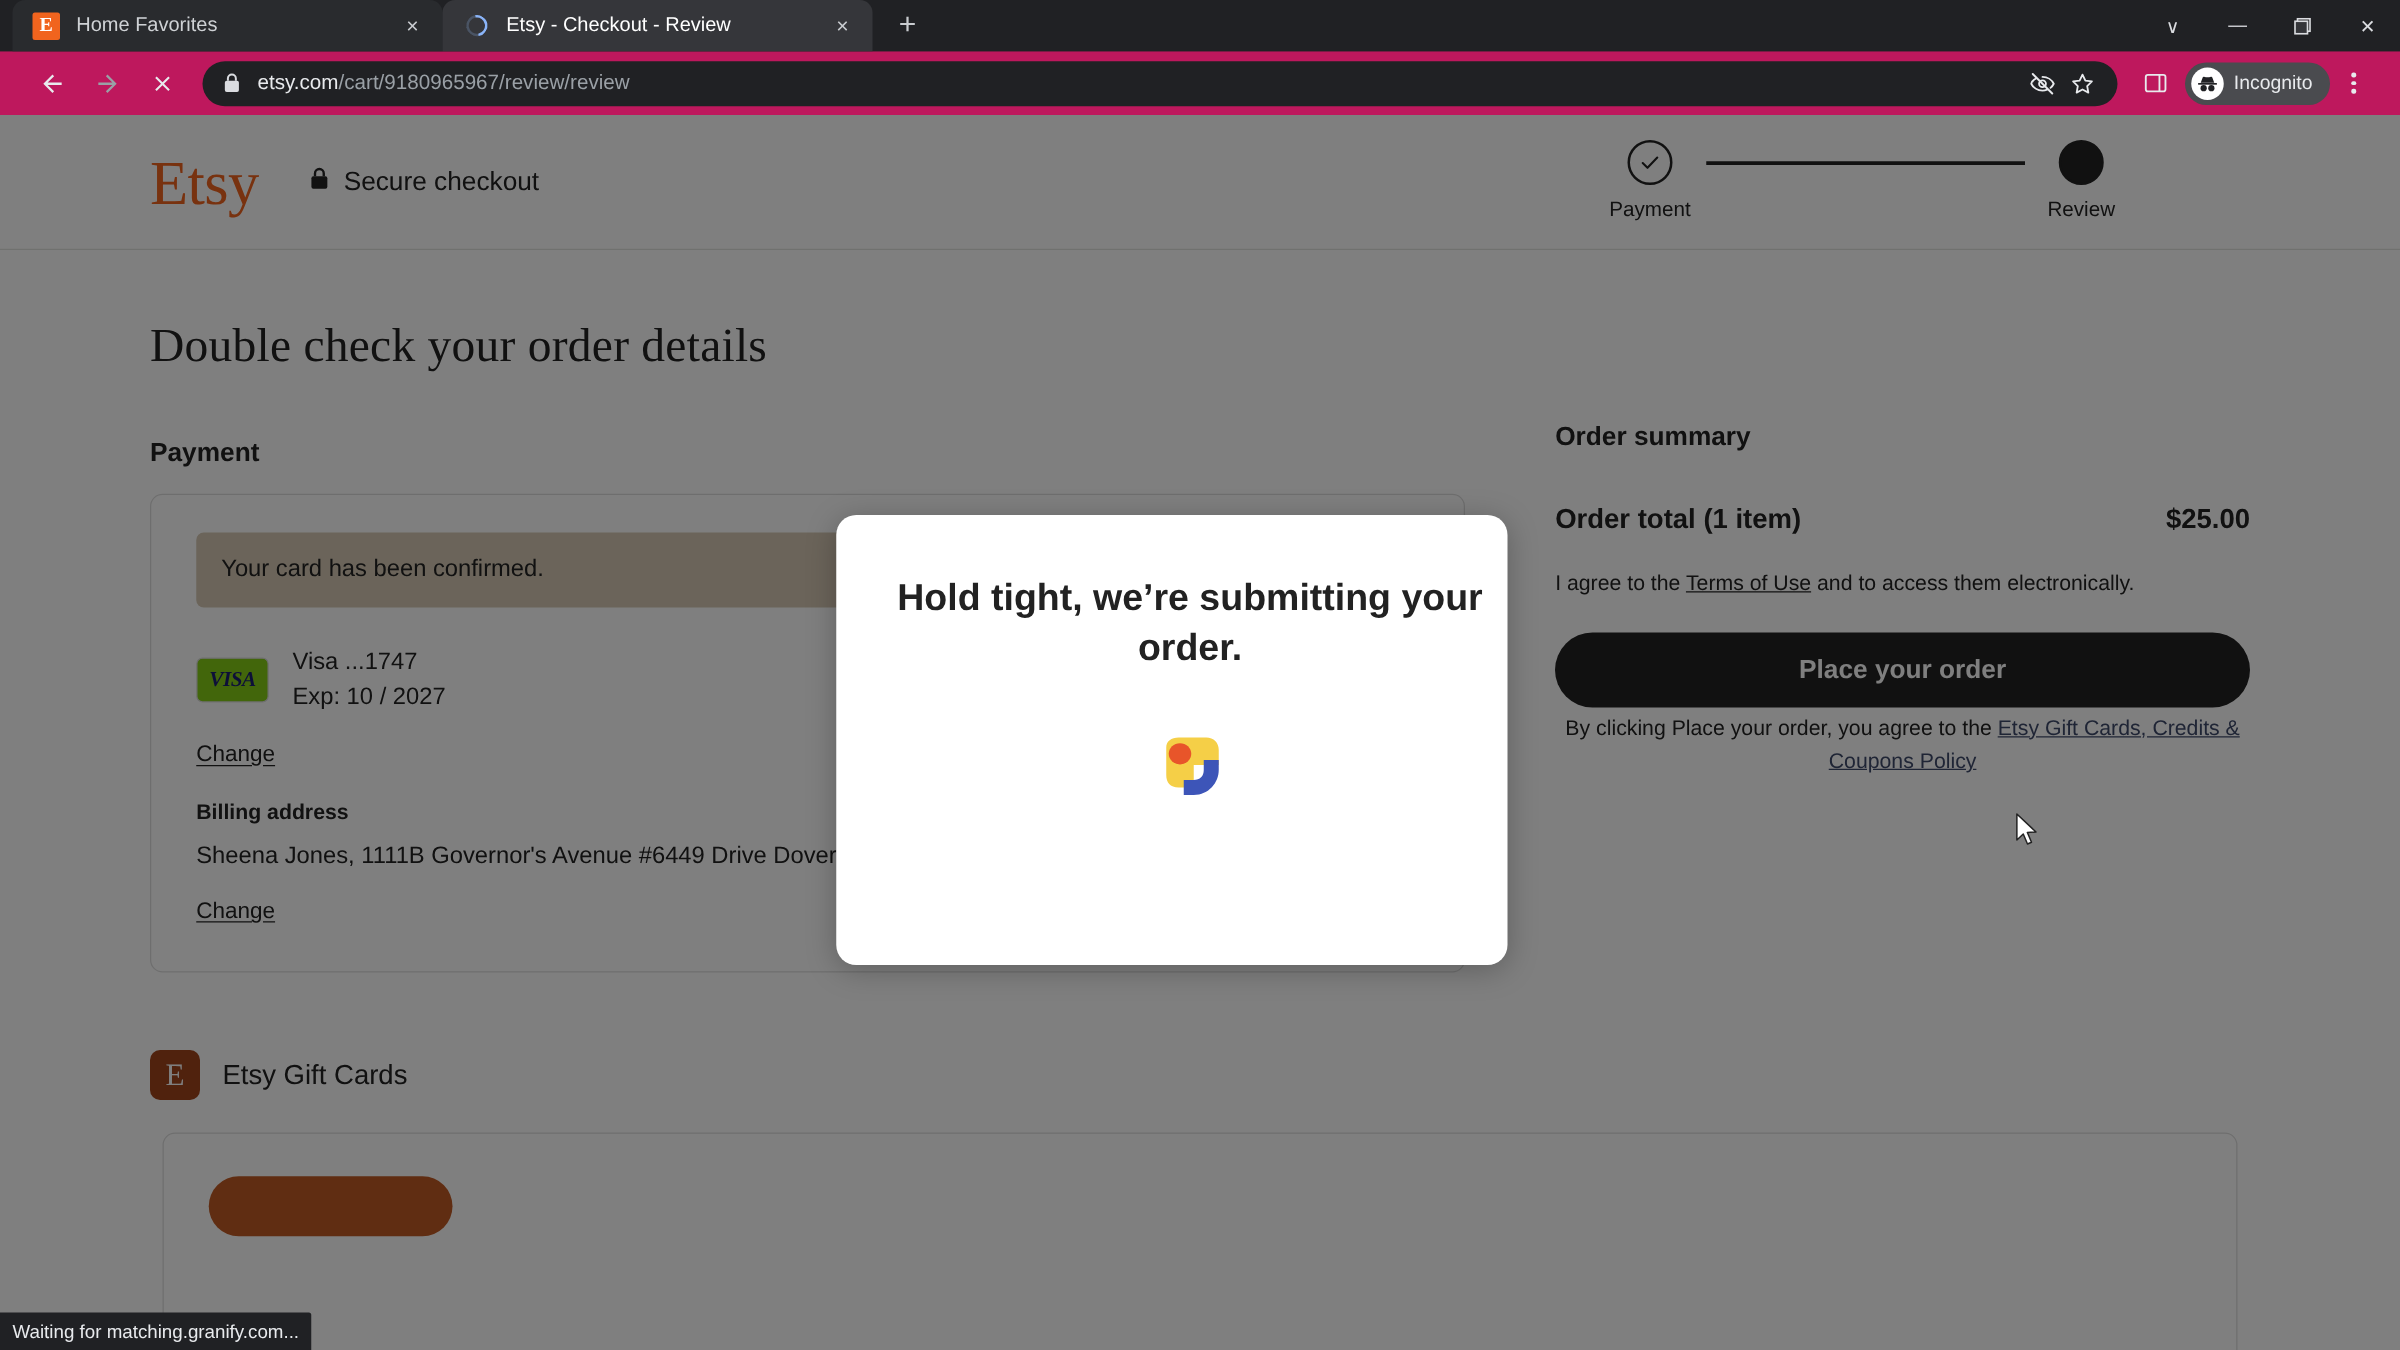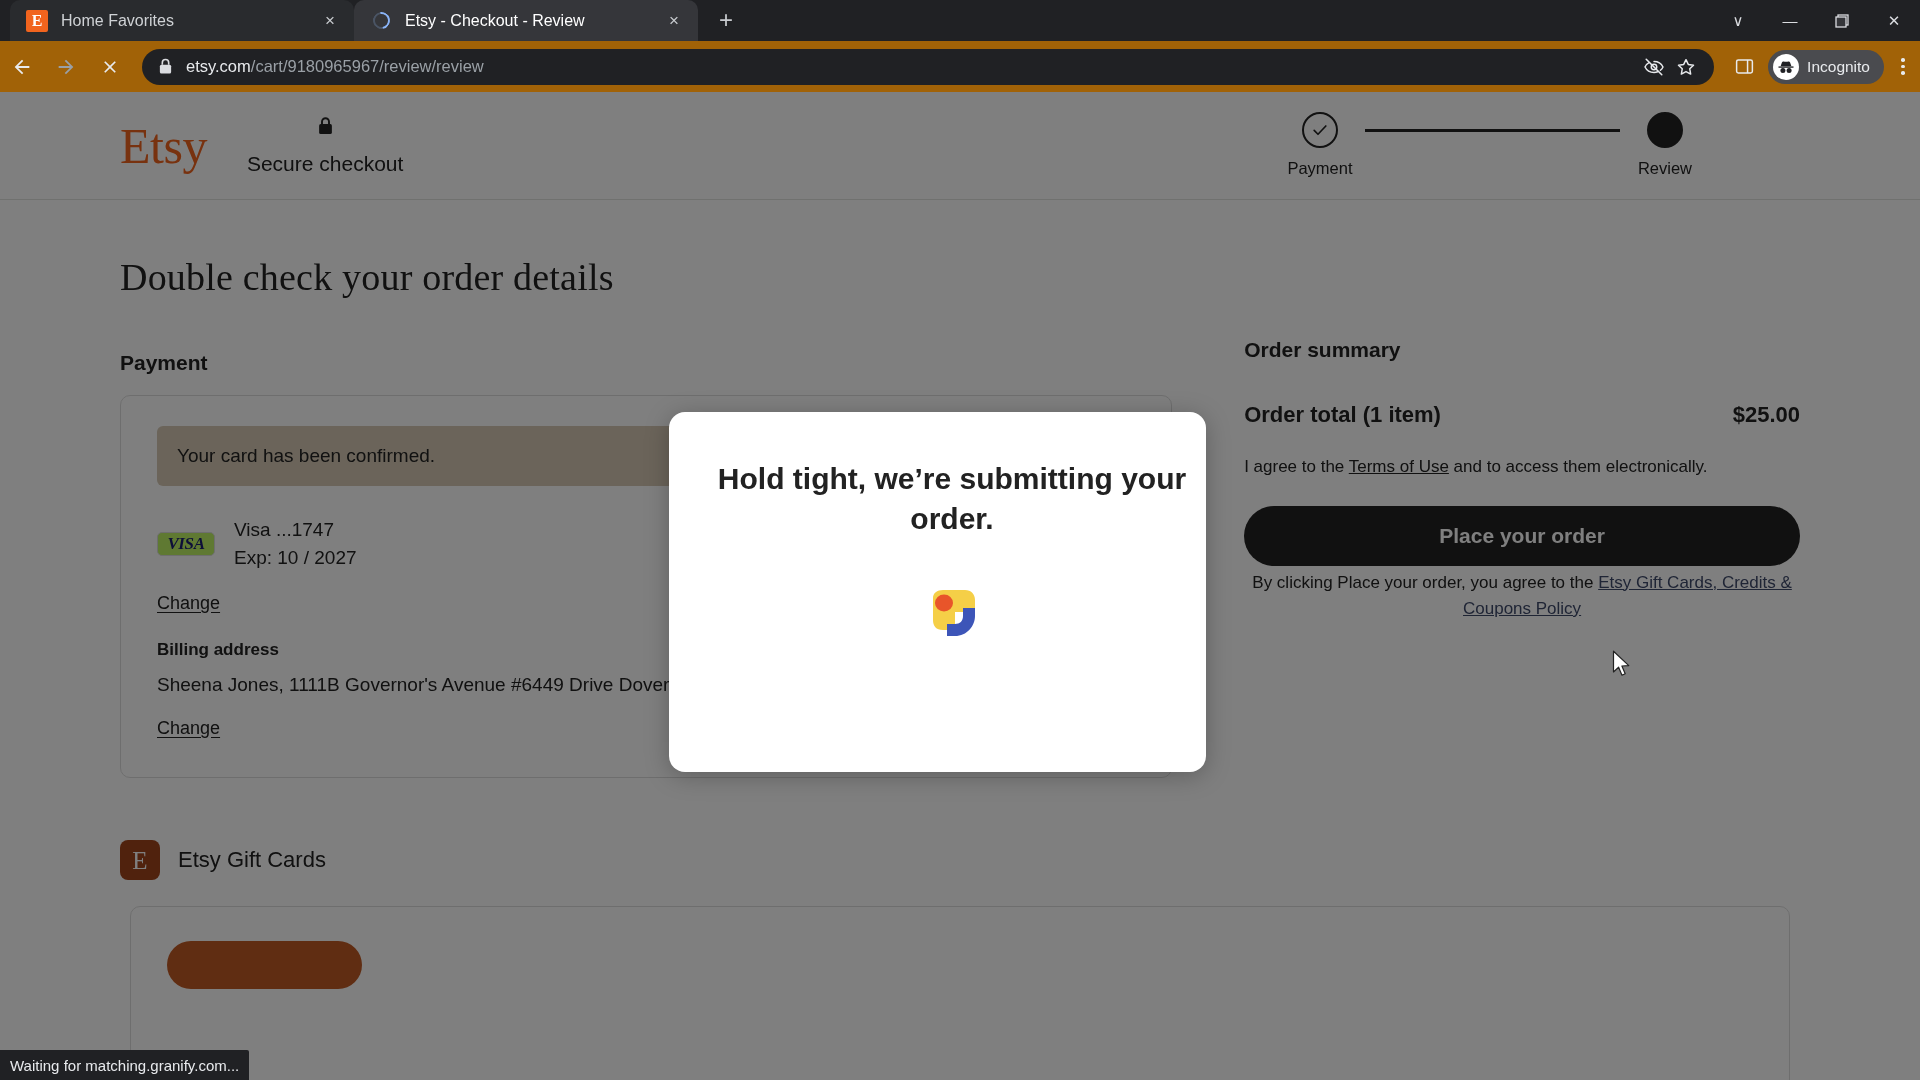--- a/index.html
+++ b/index.html
@@ -82,24 +82,24 @@
     height: 41px; display: flex; align-items: center;
   }
   .winbtn {
     width: 52px; height: 41px;
     display: flex; align-items: center; justify-content: center;
     color: #dadce0; font-size: 15px;
   }
 
   .toolbar {
     height: 51px;
-    background: #a16207;
+    background: #be185d;
     display: flex;
     align-items: center;
-    padding: 0 0;
+    padding: 0 20px;
   }
   .navbtn {
     width: 36px; height: 36px; margin: 0 4px;
     display: flex; align-items: center; justify-content: center;
     color: #e8eaed; border-radius: 50%;
     font-size: 20px;
   }
   .navbtn.dim { color: #9aa0a6; }
 
   .omnibox {
@@ -179,21 +179,20 @@
     font-size: 50px;
     color: #f1641e;
     letter-spacing: -0.5px;
     line-height: 1;
     margin-right: 40px;
   }
   .secure {
     display: flex; align-items: center; gap: 11px;
     color: #222;
     font-size: 21px;
-    flex-direction: column;
   }
 
   .stepper {
     position: absolute;
     right: 210px;
     top: 20px;
     display: flex;
     align-items: flex-start;
   }
   .step { position: relative; display: flex; flex-direction: column; align-items: center; width: 90px; }
@@ -244,23 +243,23 @@
   .confirm-banner {
     background: #d6c9b4;
     border-radius: 6px;
     padding: 19px 20px;
     font-size: 19px;
     color: #222;
     margin-bottom: 30px;
   }
   .card-row { display: flex; align-items: center; gap: 19px; }
   .visa-badge {
-    width: 58px; height: 24px;
+    width: 58px; height: 36px;
     border: 1px solid #ddd; border-radius: 5px;
-    background: #bef264;
+    background: #84cc16;
     display: flex; align-items: center; justify-content: center;
     flex: 0 0 58px;
   }
   .visa-text {
     font-family: "Liberation Serif", serif;
     font-style: italic;
     font-weight: bold;
     font-size: 17px;
     color: #1a1f71;
     letter-spacing: -0.4px;

